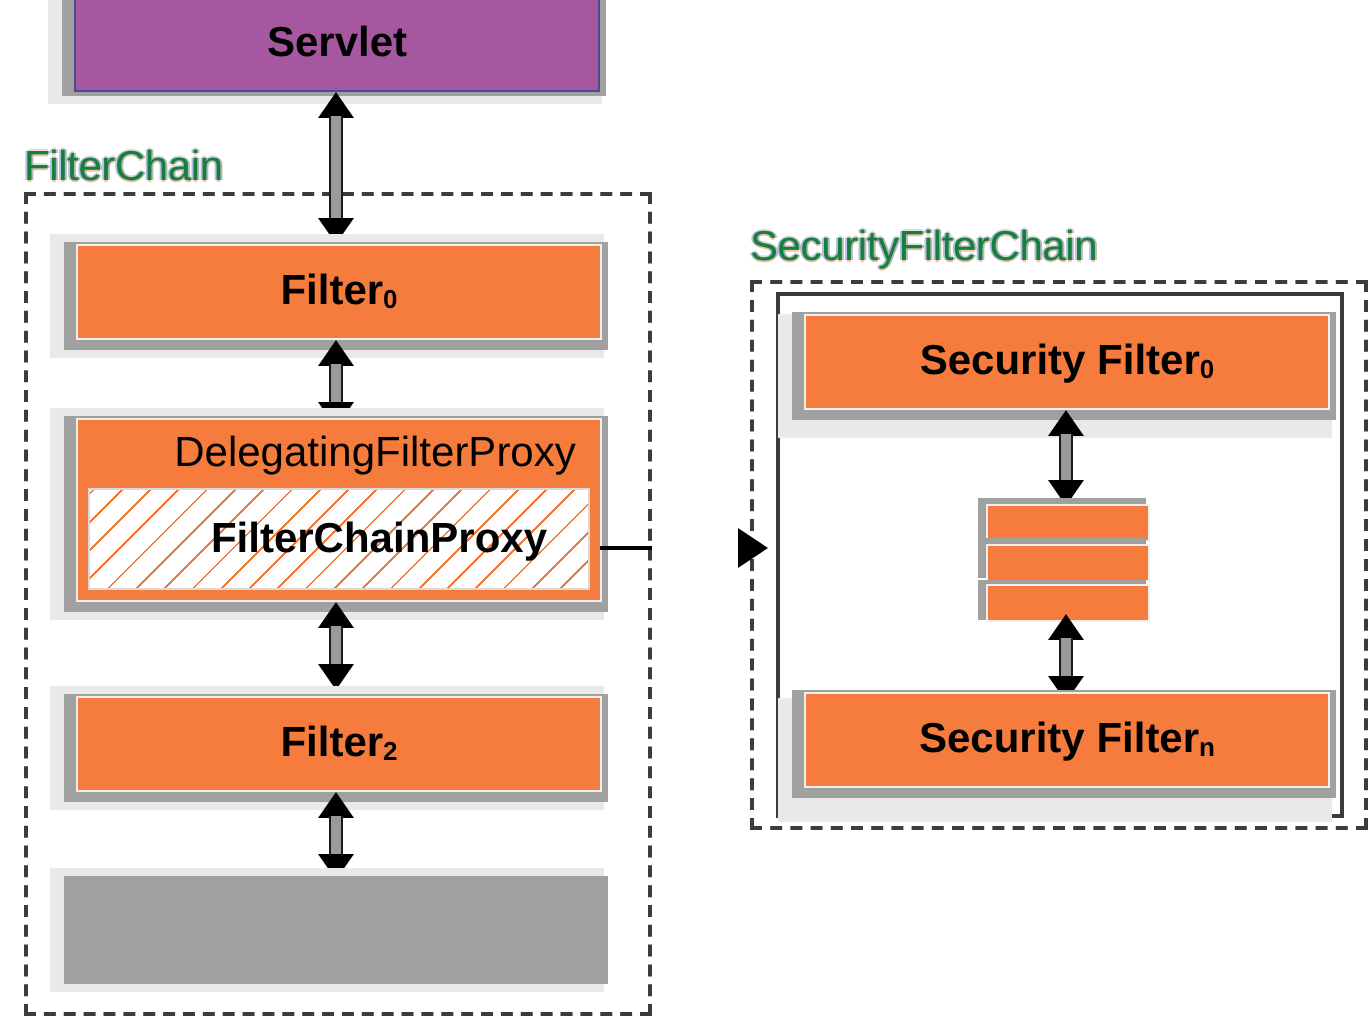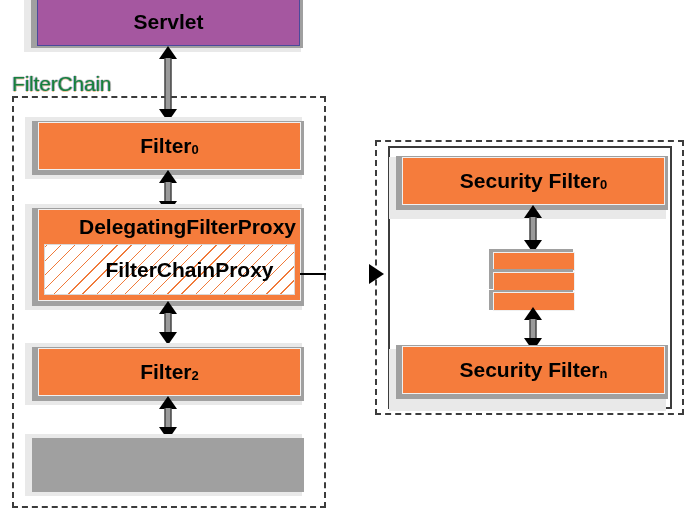--- a/index.html
+++ b/index.html
@@ -95,21 +95,21 @@
   }
   .dfp-title {
     position: absolute;
     left: 0; right: 0;
     top: 2px;
     height: 30px;
     display: flex;
     align-items: center;
     justify-content: center;
     font-size: 21px;
-    font-weight: bold;
+    font-weight: normal;
     color: #000;
     margin-left: 36px;
   }
   .dfp-inner {
     position: absolute;
     left: 5px;
     right: 5px;
     top: 34px;
     bottom: 5px;
     background:
@@ -189,20 +189,21 @@
   }
 </style>
 </head>
 <body>
 
 <div class="canvas">
 
   <div class="group-label" style="left:12px; top:72px;">FilterChain</div>
   <div class="group-box" style="left:12px; top:96px; width:314px; height:412px;"></div>
 
+  <div class="group-label" style="left:375px; top:112px;">SecurityFilterChain</div>
   <div class="group-box" style="left:375px; top:140px; width:309px; height:275px;"></div>
   <div class="group-inner" style="left:388px; top:146px; width:284px; height:263px;"></div>
 
   <div class="shadow-l" style="left:24px; top:-10px; width:277px; height:62px;"></div>
   <div class="shadow-d" style="left:31px; top:-6px; width:272px; height:54px;"></div>
   <div class="node node-purple" style="left:37px; top:-2px; width:263px; height:48px;">
     <span>Servlet</span>
   </div>
 
   <div class="arrow-v" style="left:159px; top:46px; width:18px; height:76px;">

